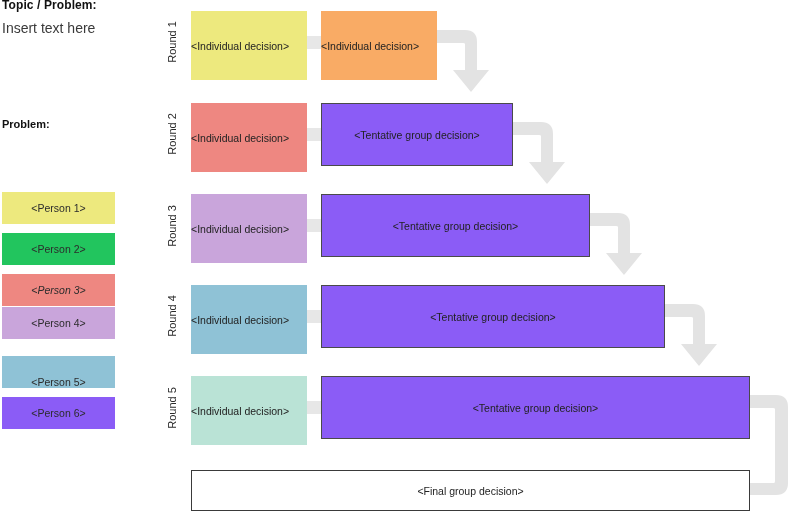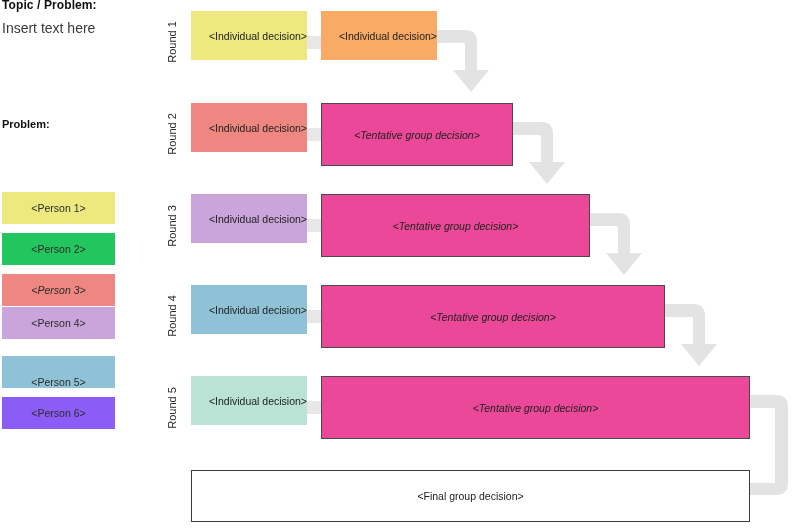--- a/index.html
+++ b/index.html
@@ -39,37 +39,36 @@
     width:70px;height:14px;
     font-size:11px;color:#2b2b2b;
     transform-origin:0 0;
     transform:rotate(-90deg);
     text-align:center;
     white-space:nowrap;
   }
 
   
   .ind-box{
-    position:absolute;left:191px;width:116px;height:49px;
-    display:flex;align-items:center;justify-content:flex-end;
+    position:absolute;left:191px;width:116px;height:69px;
+    display:flex;align-items:center;justify-content:flex-start;
     font-size:10.5px;color:#222222;
     text-align:center;
   }
   .grp-box{
     position:absolute;
-    background:#ec4899;
+    background:#8b5cf6;
     border:1.2px solid #4a4a4a;
     display:flex;align-items:center;justify-content:center;
     font-size:10.5px;color:#222222;
     box-sizing:border-box;
     text-align:center;
-    font-style:italic;
   }
   .final-box{
-    position:absolute;left:191px;top:470px;width:559px;height:52px;
+    position:absolute;left:191px;top:470px;width:559px;height:41px;
     background:#ffffff;border:1.2px solid #3a3a3a;
     display:flex;align-items:center;justify-content:center;
     font-size:10.5px;color:#222222;
     box-sizing:border-box;
   }
 
   
   .stub{
     position:absolute;height:13px;width:22px;
     background:#e7e7e7;

